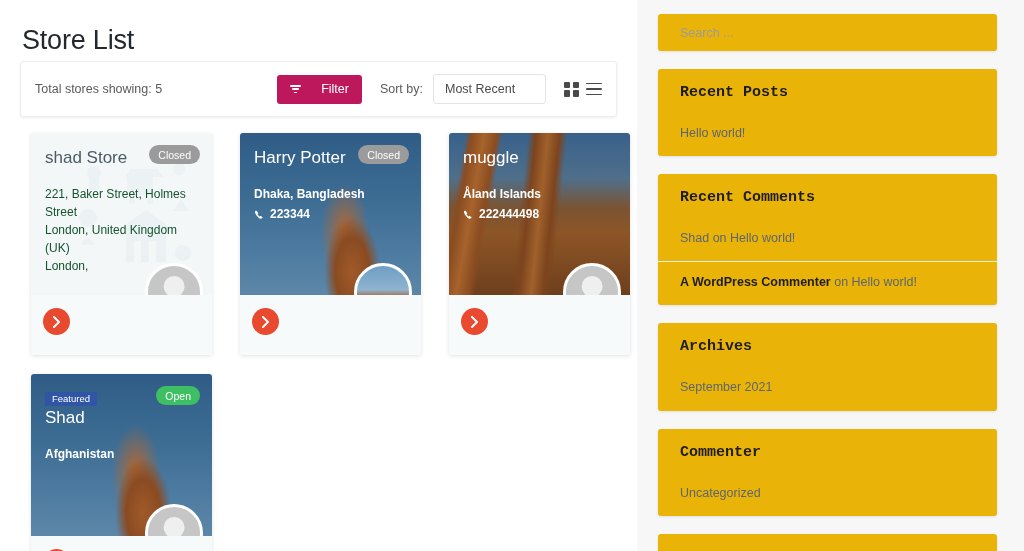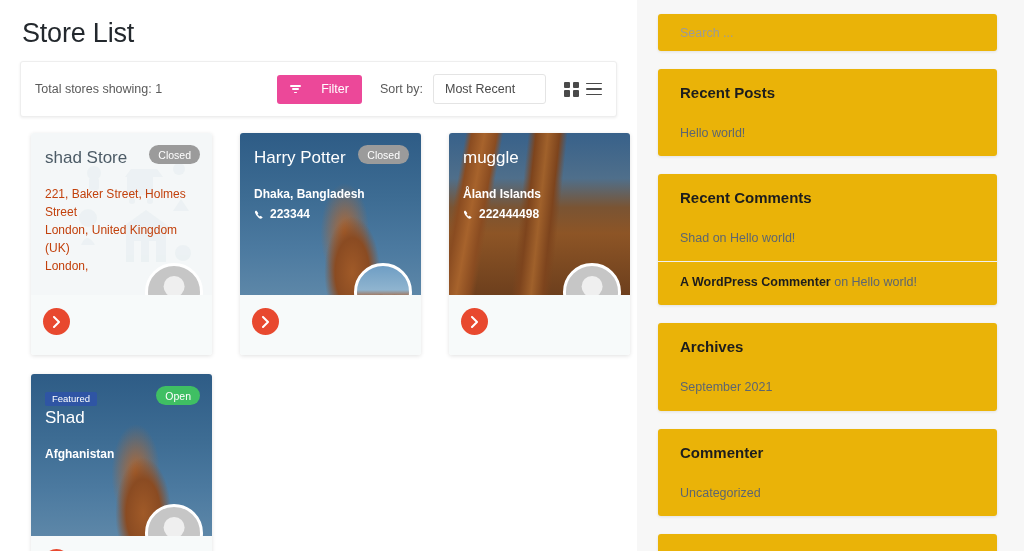--- a/index.html
+++ b/index.html
@@ -17,42 +17,42 @@
     width: 637px; height: 551px;
     background: #ffffff;
     position: relative;
     flex: 0 0 637px;
   }
   .page-title {
     font-size: 27px;
     font-weight: 400;
     color: #23282d;
     letter-spacing: -0.2px;
-    padding: 16px 0 0 22px;
+    padding: 23px 0 0 22px;
     line-height: 1.3;
   }
 
   
   .toolbar {
     position: absolute;
     left: 20px; top: 61px;
     width: 597px; height: 56px;
     background: #fff;
     border: 1px solid #eeeeee;
     border-radius: 3px;
     box-shadow: 0 1px 3px rgba(0,0,0,0.07);
     display: flex;
     align-items: center;
     padding: 0 14px;
   }
   .total-text { font-size: 12.5px; color: #5a5a5a; flex: 0 0 auto; }
   .toolbar-right { margin-left: auto; display: flex; align-items: center; gap: 10px; }
 
   .filter-btn {
-    background: #ec4899;
+    background: #be185d;
     color: #fff;
     border: none;
     border-radius: 3px;
     height: 29px;
     padding: 0 13px;
     font-size: 12.5px;
     display: inline-flex;
     align-items: center;
     gap: 20px;
     cursor: pointer;
@@ -155,21 +155,21 @@
   .card-dark .store-name { color: #ffffff; }
   .card-light .store-name { color: #4c5b66; }
   .store-meta {
     margin-top: 17px;
     font-size: 12px;
     line-height: 1.5;
     position: relative;
     z-index: 2;
   }
   .card-dark .store-meta { color: #ffffff; font-weight: 600; }
-  .card-light .store-meta { color: #c2410c; }
+  .card-light .store-meta { color: #14532d; }
   .phone-row { display: flex; align-items: center; gap: 5px; margin-top: 2px; }
   .phone-icon { display: inline-block; width: 11px; height: 11px; }
 
   .avatar {
     position: absolute;
     right: 9px; bottom: -26px;
     width: 58px; height: 58px;
     border-radius: 50%;
     background: #c6c6c6;
     border: 3px solid #fff;
@@ -226,20 +226,21 @@
     font-size: 12.5px;
     color: #5a5a5a;
     font-family: inherit;
   }
   .search-input::placeholder { color: #9b9b9b; }
   .widget-title {
     font-size: 15px;
     font-weight: 700;
     color: #1d1d1d;
     padding: 15px 22px 12px 22px;
+    font-family: Liberation Mono, monospace;
   }
   .widget-list { list-style: none; }
   .widget-list li {
     font-size: 12.5px;
     color: #5d6670;
     padding: 11px 22px 14px 22px;
     line-height: 1.45;
     cursor: pointer;
   }
   .widget-list li + li { border-top: 1px solid #f0f0f0; }
@@ -248,21 +249,21 @@
 </head>
 <body>
 
 <div class="page">
 
   <div class="content">
 
     <h1 class="page-title">Store List</h1>
 
     <div class="toolbar">
-      <span class="total-text">Total stores showing: 1</span>
+      <span class="total-text">Total stores showing: 5</span>
 
       <div class="toolbar-right">
         <button class="filter-btn">
           <span class="filter-icon">
               <i></i>
               <i></i>
               <i></i>
             </span>
           <span>Filter</span>
         </button>

